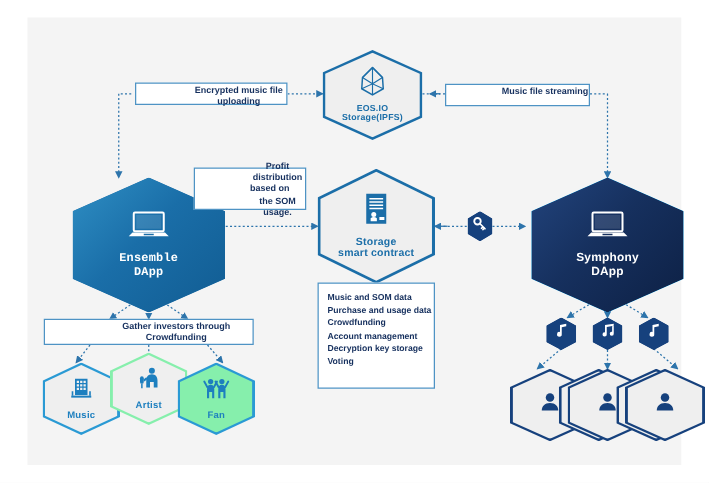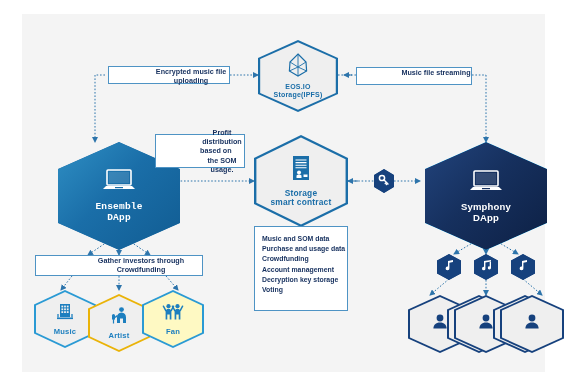--- a/index.html
+++ b/index.html
@@ -199,37 +199,37 @@
                 <rect x="10.8" y="9.2" width="1.8" height="1.8"></rect>
             </g>
             <rect x="1" y="15.5" width="16" height="1.6" fill="#1d7fbf"></rect>
             <path d="M2 15.5 L2 12 M16 15.5 L16 12" stroke="#1d7fbf" stroke-width="1.3"></path>
           </svg>
         </span>
         <div class="hexlabel" style="font-size:7.6px;color:#1d7fbf;">Music</div>
       </div>
     </div>
 
-    <div class="hex-outer" style="left:66px;top:280px;width:62px;height:58px;background:#eab308;">
+    <div class="hex-outer" style="left:66px;top:268px;width:62px;height:58px;background:#86efac;">
       <div class="hex-inner" style="left:2px;top:2px;width:58px;height:54px;background:#efefef;">
         <span style="margin-bottom:2px;">
           <svg width="18" height="20" viewBox="0 0 18 20">
             <circle cx="11.5" cy="3.6" r="2.4" fill="#1d7fbf"></circle>
             <path d="M11.5 6.4 C8.5 6.4 7 8.6 7 11.4 L7 17 L10 17 L10 12.6 L13 12.6 L13 17 L16 17 L16 11.4 C16 8.6 14.5 6.4 11.5 6.4 Z" fill="#1d7fbf"></path>
             <rect x="2" y="8" width="3" height="6" rx="1.5" fill="#1d7fbf"></rect>
             <path d="M3.5 14 L3.5 17.5" stroke="#1d7fbf" stroke-width="1.2"></path>
             <path d="M7.5 9.5 L5 11.5" stroke="#1d7fbf" stroke-width="1.6"></path>
           </svg>
         </span>
         <div class="hexlabel" style="font-size:7.6px;color:#1d7fbf;">Artist</div>
       </div>
     </div>
 
     <div class="hex-outer" style="left:120px;top:276px;width:62px;height:58px;background:#2a9ad4;">
-      <div class="hex-inner" style="left:2px;top:2px;width:58px;height:54px;background:#fef9c3;">
+      <div class="hex-inner" style="left:2px;top:2px;width:58px;height:54px;background:#86efac;">
         <span style="margin-bottom:2px;">
           <svg width="22" height="20" viewBox="0 0 22 20">
             <circle cx="6.5" cy="4.2" r="2.1" fill="#1d7fbf"></circle>
             <path d="M6.5 6.8 C4.5 6.8 3.6 8.3 3.6 10.2 L3.6 17.5 L5.3 17.5 L5.3 12.6 L7.7 12.6 L7.7 17.5 L9.4 17.5 L9.4 10.2 C9.4 8.3 8.5 6.8 6.5 6.8 Z" fill="#1d7fbf"></path>
             <path d="M3.8 8.6 L1.4 4.2 M9.2 8.6 L11.6 4.2" stroke="#1d7fbf" stroke-width="1.5" stroke-linecap="round"></path>
             <circle cx="15.5" cy="4.2" r="2.1" fill="#1d7fbf"></circle>
             <path d="M15.5 6.8 C13.5 6.8 12.6 8.3 12.6 10.2 L12.6 17.5 L14.3 17.5 L14.3 12.6 L16.7 12.6 L16.7 17.5 L18.4 17.5 L18.4 10.2 C18.4 8.3 17.5 6.8 15.5 6.8 Z" fill="#1d7fbf"></path>
             <path d="M12.8 8.6 L10.4 4.2 M18.2 8.6 L20.6 4.2" stroke="#1d7fbf" stroke-width="1.5" stroke-linecap="round"></path>
           </svg>
         </span>

